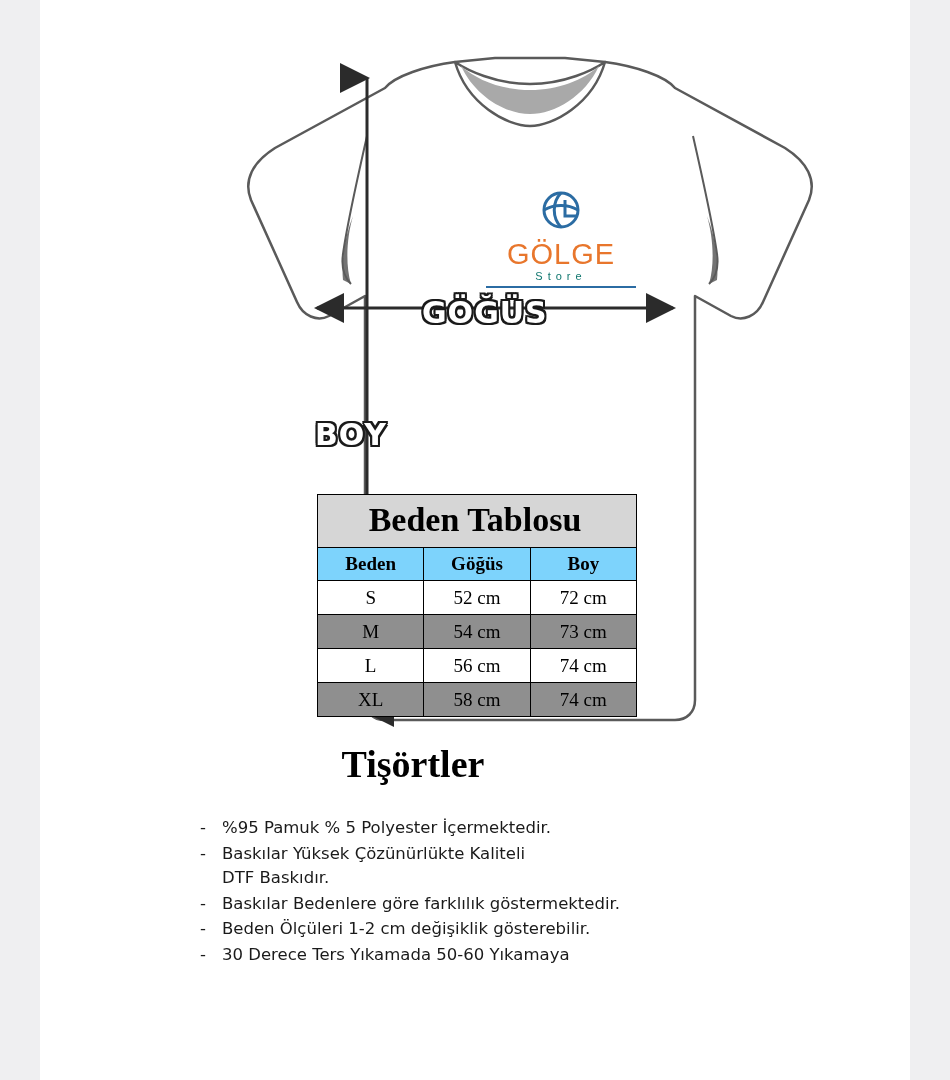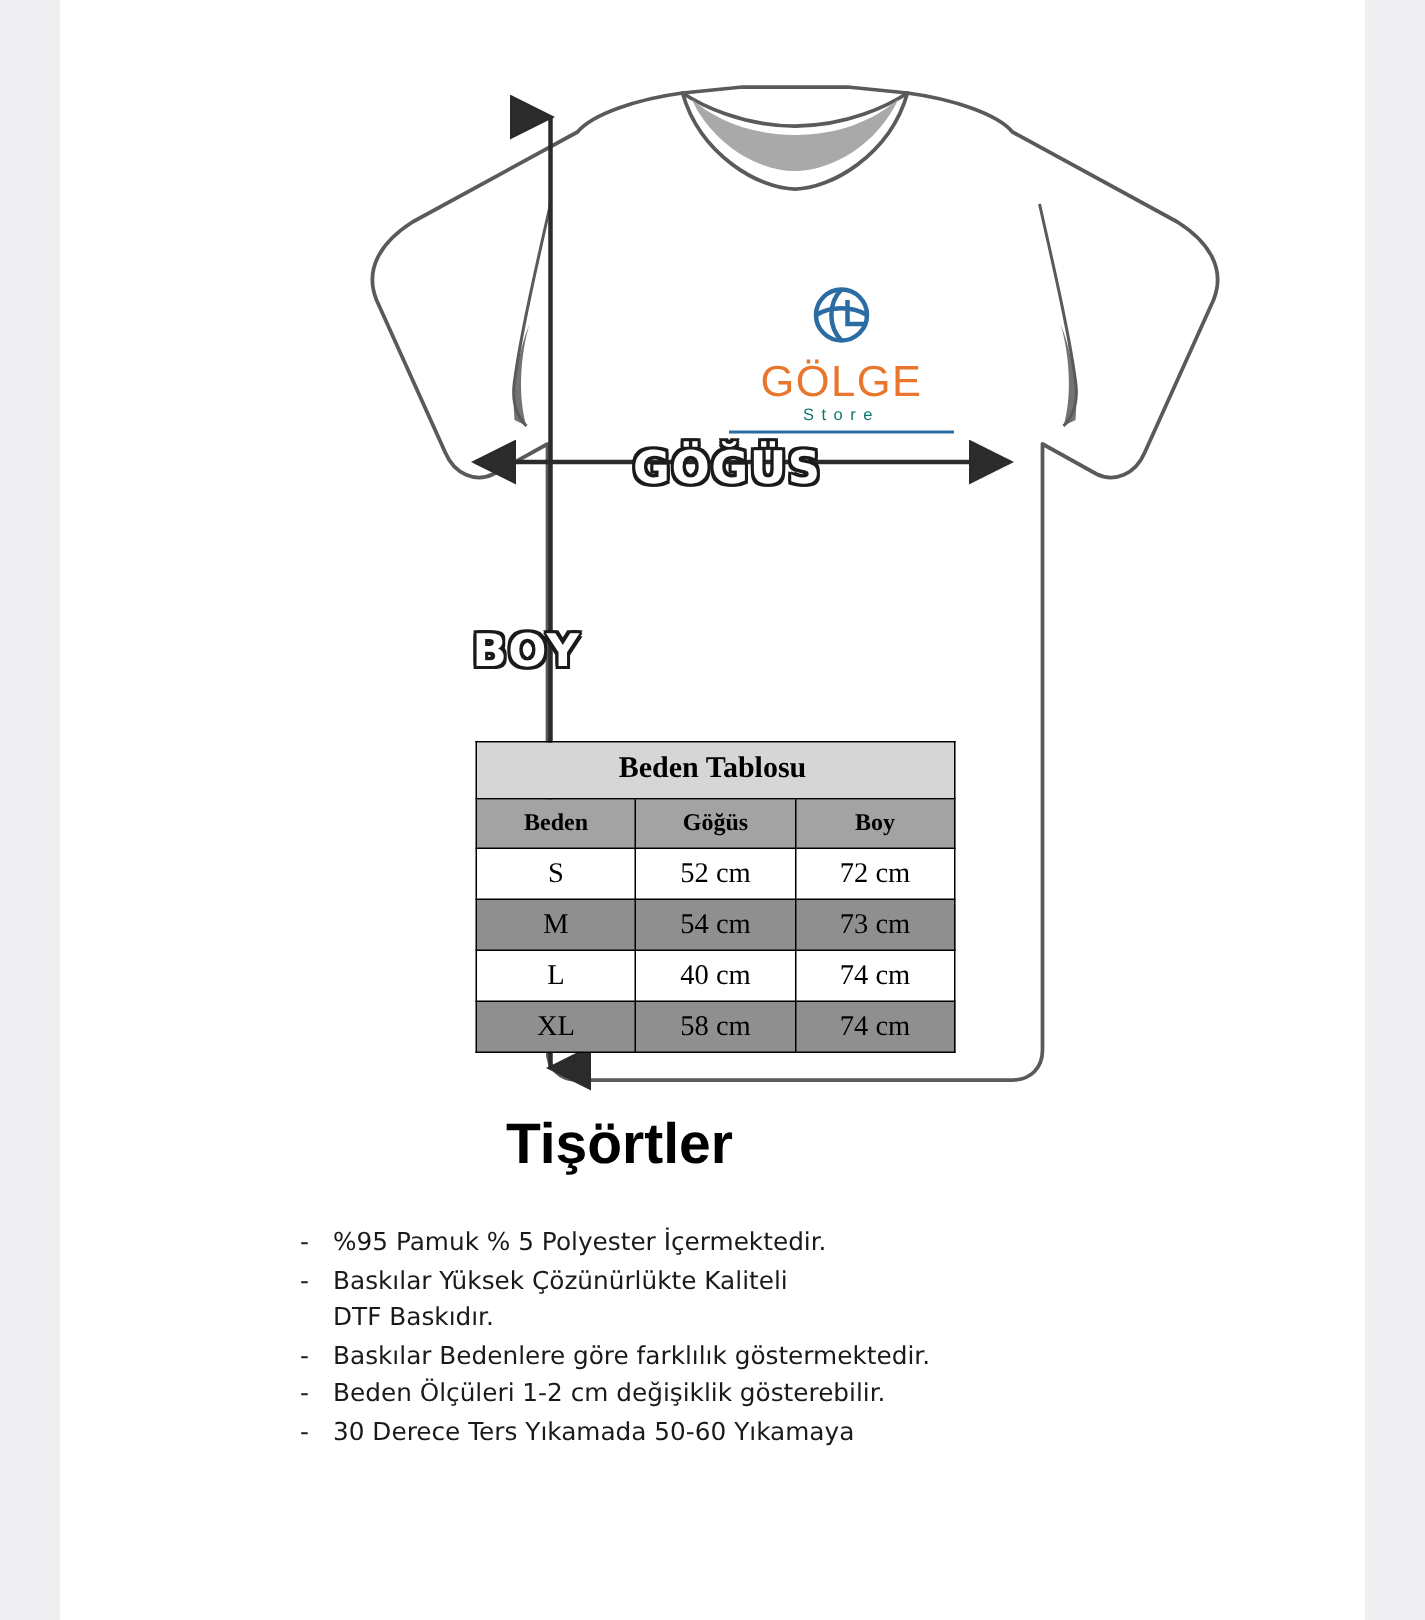--- a/index.html
+++ b/index.html
@@ -114,29 +114,29 @@
     font-family: "Liberation Serif", serif;
     table-layout: fixed;
   }
   .size-table td, .size-table th {
     border: 1px solid #000000;
     text-align: center;
     padding: 2px 0;
   }
   .size-table .title-cell {
     background: #d6d6d6;
-    font-size: 20px;
+    font-size: 34px;
     font-weight: bold;
     color: #000;
     padding: 6px 4px 8px 0;
     border-bottom: 1px solid #000;
   }
   .size-table thead.cols th {
-    background: #a3a3a3;
-    font-size: 16px;
+    background: #7dd3fc;
+    font-size: 19px;
     font-weight: bold;
     height: 28px;
   }
   .size-table tbody td {
     font-size: 19px;
     height: 29px;
     background: #ffffff;
   }
   .size-table tbody tr.alt td {
     background: #8f8f8f;
@@ -145,21 +145,21 @@
   .col-beden { width: 92px; }
   .col-gogus { width: 142px; }
   .col-boy   { width: 86px; }
 
   
   .section-title {
     position: absolute;
     left: 0; top: 742px;
     width: 826px;
     text-align: center;
-    font-family: Liberation Sans, sans-serif;
+    font-family: Liberation Serif, serif;
     font-weight: bold;
     font-size: 38px;
     color: #000000;
   }
   .bullets {
     position: absolute;
     left: 200px; top: 820px;
     width: 640px;
     font-family: "DejaVu Sans", sans-serif;
     font-size: 16.5px;
@@ -278,21 +278,21 @@
       <td>52 cm</td>
       <td>72 cm</td>
     </tr>
     <tr class="alt">
       <td>M</td>
       <td>54 cm</td>
       <td>73 cm</td>
     </tr>
     <tr>
       <td>L</td>
-      <td>40 cm</td>
+      <td>56 cm</td>
       <td>74 cm</td>
     </tr>
     <tr class="alt">
       <td>XL</td>
       <td>58 cm</td>
       <td>74 cm</td>
     </tr>
   </tbody>
 </table>
 

